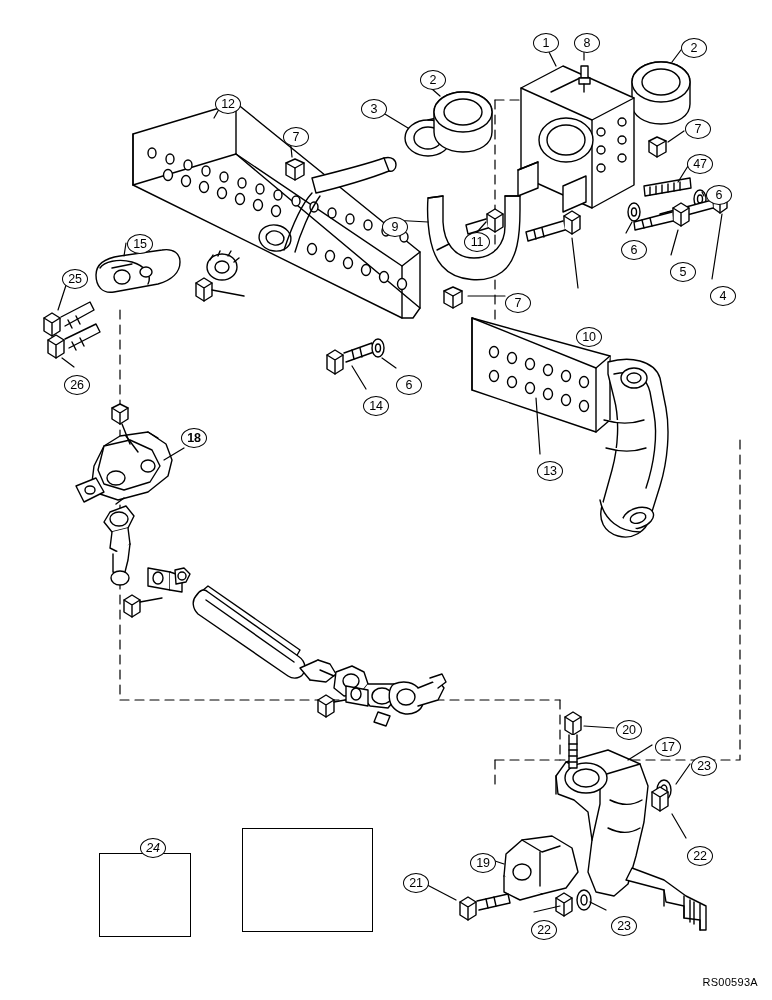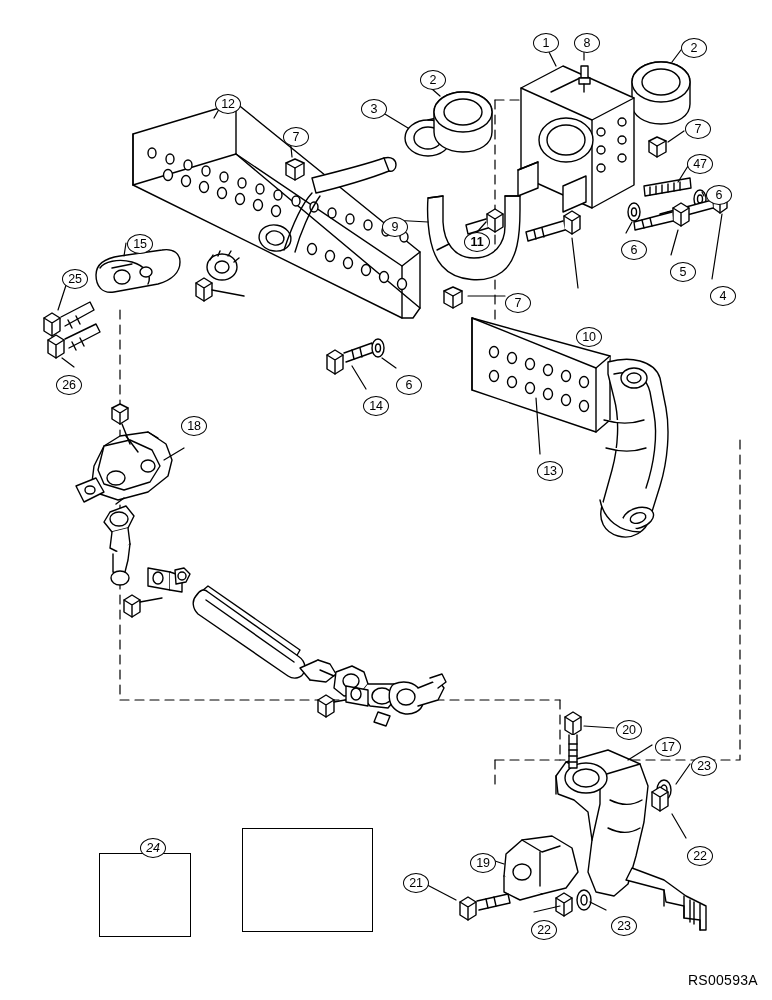--- a/index.html
+++ b/index.html
@@ -39,21 +39,21 @@
     display: flex;
     align-items: center;
     justify-content: center;
     letter-spacing: -0.2px;
     box-sizing: border-box;
   }
   .partcode {
     position: absolute;
     right: 14px;
     bottom: 12px;
-    font-size: 14px;
+    font-size: 11px;
     font-family: "Liberation Sans", sans-serif;
     color: #000;
     letter-spacing: 0.3px;
   }
   .inset-box {
     position: absolute;
     border: 1.6px solid #000;
     background: #fff;
     box-sizing: border-box;
   }
@@ -514,33 +514,33 @@
   <div class="callout" style="left:574px; top:33px;">8</div>
   <div class="callout" style="left:681px; top:38px;">2</div>
   <div class="callout" style="left:420px; top:70px;">2</div>
   <div class="callout" style="left:361px; top:99px;">3</div>
   <div class="callout" style="left:215px; top:94px;">12</div>
   <div class="callout" style="left:283px; top:127px;">7</div>
   <div class="callout" style="left:685px; top:119px;">7</div>
   <div class="callout" style="left:687px; top:154px;">47</div>
   <div class="callout" style="left:706px; top:185px;">6</div>
   <div class="callout" style="left:382px; top:217px;">9</div>
-  <div class="callout" style="left:464px; top:232px;font-weight:bold;">11</div>
+  <div class="callout" style="left:464px; top:232px;">11</div>
   <div class="callout" style="left:621px; top:240px;">6</div>
   <div class="callout" style="left:670px; top:262px;">5</div>
   <div class="callout" style="left:710px; top:286px;">4</div>
   <div class="callout" style="left:576px; top:294px;margin-top:33px;">10</div>
   <div class="callout" style="left:117px; top:234px;margin-left:10px;">15</div>
   <div class="callout" style="left:62px;  top:269px;">25</div>
-  <div class="callout" style="left:56px;  top:375px;">26</div>
+  <div class="callout" style="left:64px;  top:375px;">26</div>
   <div class="callout" style="left:505px; top:293px;">7</div>
   <div class="callout" style="left:396px; top:375px;">6</div>
   <div class="callout" style="left:363px; top:396px;">14</div>
   <div class="callout" style="left:537px; top:461px;">13</div>
-  <div class="callout" style="left:181px; top:416px;">18</div>
+  <div class="callout" style="left:181px; top:428px;font-weight:bold;">18</div>
   <div class="callout" style="left:616px; top:720px;text-align:right;">20</div>
   <div class="callout" style="left:655px; top:737px;">17</div>
   <div class="callout" style="left:691px; top:756px;">23</div>
   <div class="callout" style="left:687px; top:846px;">22</div>
   <div class="callout" style="left:470px; top:853px;">19</div>
   <div class="callout" style="left:403px; top:873px;">21</div>
   <div class="callout" style="left:531px; top:920px;">22</div>
   <div class="callout" style="left:611px; top:916px;">23</div>
   <div class="callout" style="left:140px; top:838px;font-style:italic;">24</div>
 

